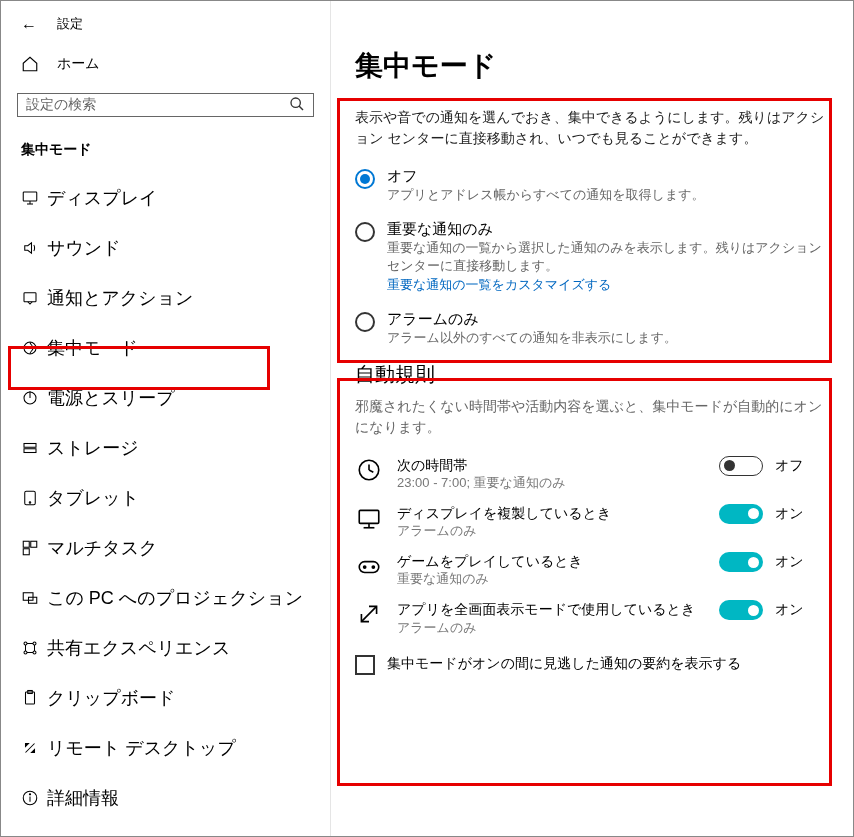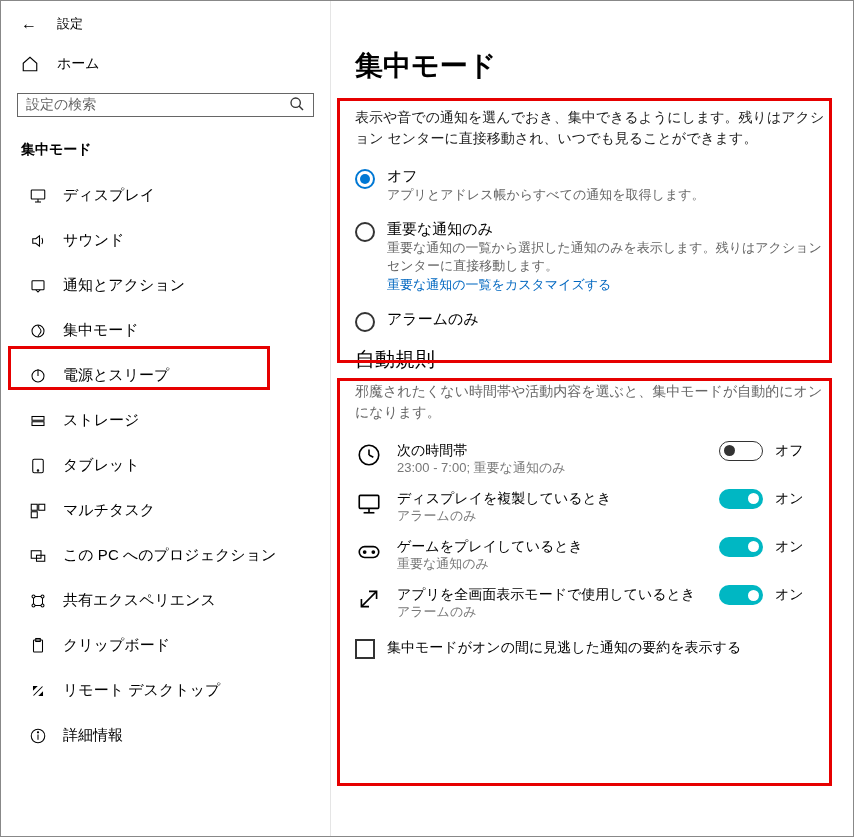--- a/index.html
+++ b/index.html
@@ -50,24 +50,24 @@
 .search-icon { color: #333; }
 .category-label {
   font-weight: 600;
   font-size: 14px;
   padding: 8px 20px 14px 20px;
 }
 .nav-list { display: flex; flex-direction: column; }
 .nav-item {
   display: flex;
   align-items: center;
-  padding: 13px 28px;
-  gap: 16px;
+  padding: 13px 20px;
+  gap: 8px;
   cursor: pointer;
-  font-size: 15px;
+  font-size: 18px;
   position: relative;
 }
 .nav-item.active { background: transparent; }
 .highlight-red {
   border: 3px solid #e60000;
   position: absolute;
 }
 .main {
   flex: 1;
   padding: 46px 24px 20px 24px;
@@ -313,20 +313,21 @@
     <div class="radio-content">
       <div class="radio-label">重要な通知のみ</div>
       <div class="radio-desc">重要な通知の一覧から選択した通知のみを表示します。残りはアクション センターに直接移動します。</div>
       <div class="link">重要な通知の一覧をカスタマイズする</div>
     </div>
         </div>
         <div class="radio-item">
     <div class="radio-outer "></div>
     <div class="radio-content">
       <div class="radio-label">アラームのみ</div>
+      <div class="radio-desc">アラーム以外のすべての通知を非表示にします。</div>
 
     </div>
         </div>
       </div>
 
     <div class="section-title">自動規則</div>
     <div class="section-desc" style="color:#666">邪魔されたくない時間帯や活動内容を選ぶと、集中モードが自動的にオンになります。</div>
 
     <div class="rule-list" id="rule-list">
         <div class="rule-item">

